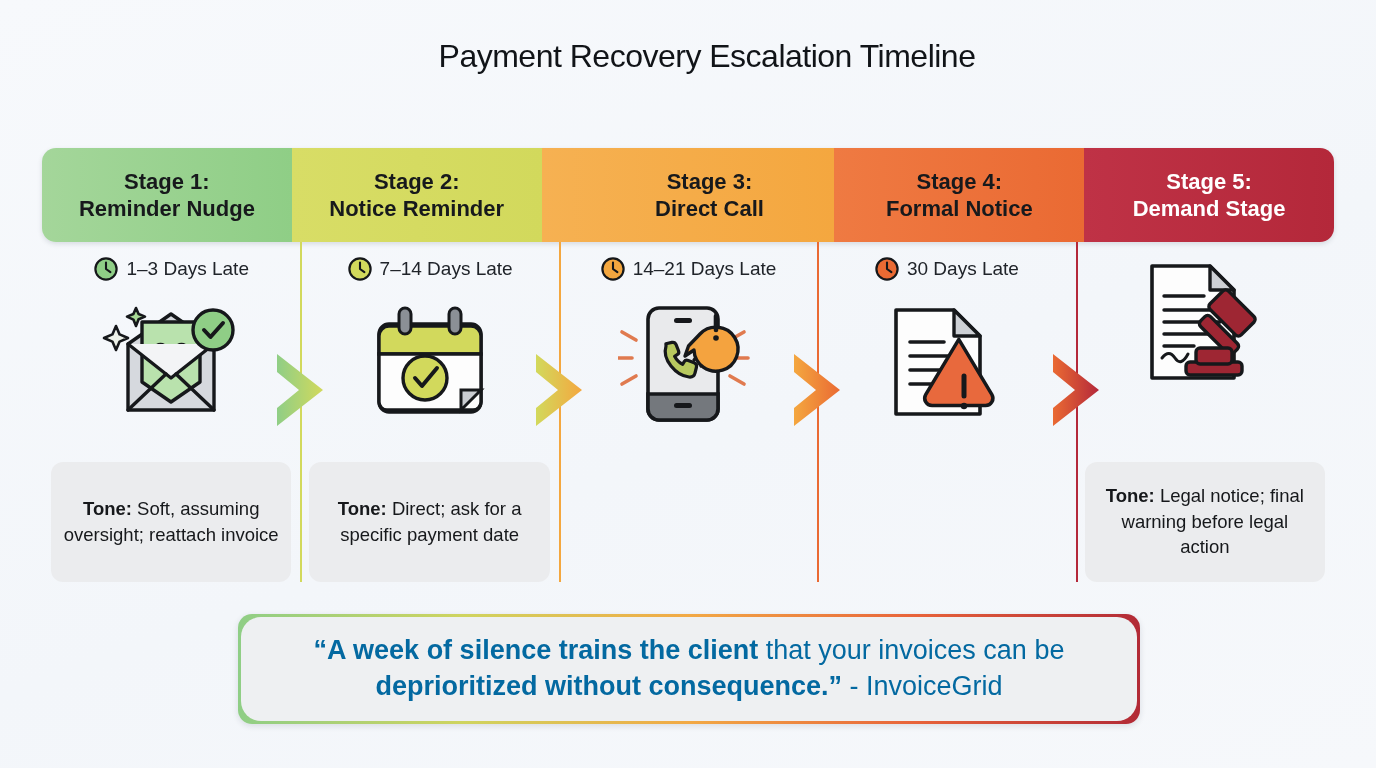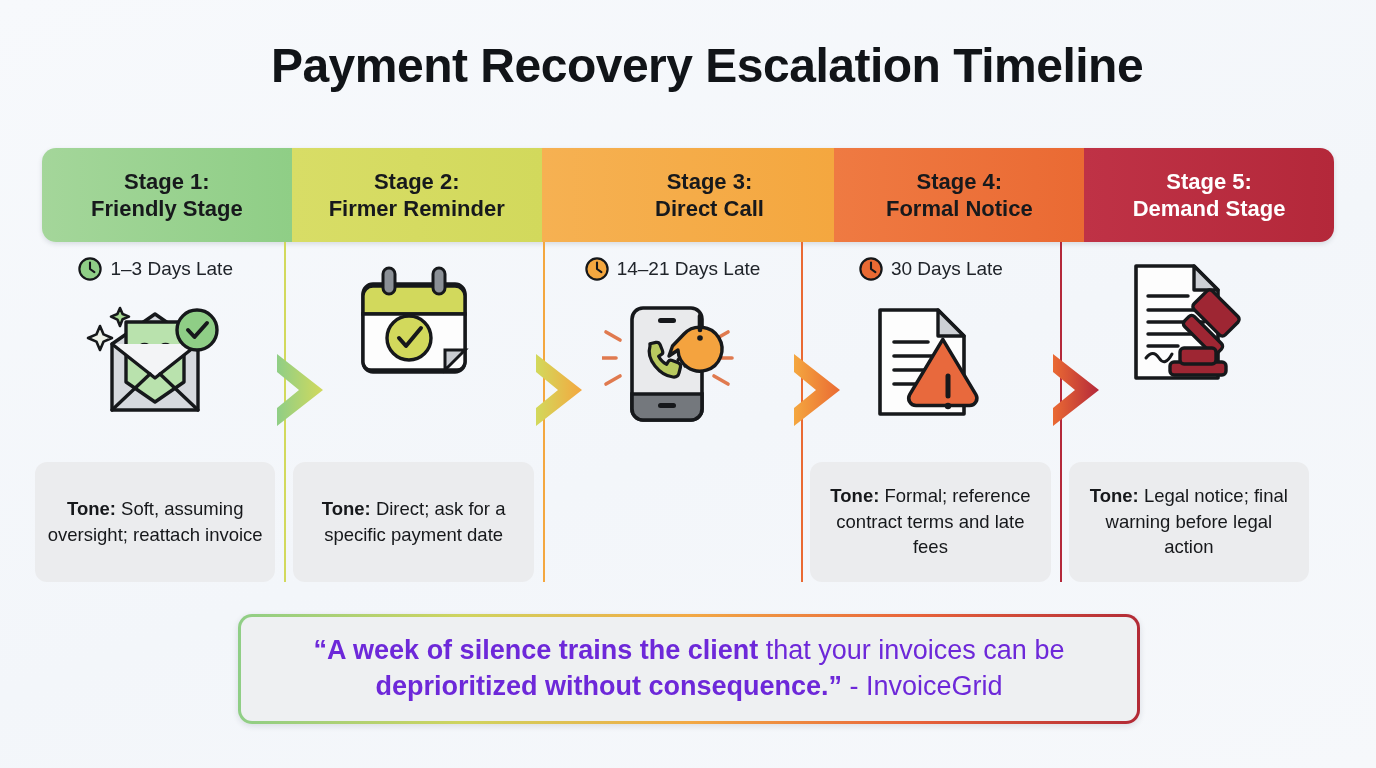--- a/index.html
+++ b/index.html
@@ -12,21 +12,21 @@
   #root {
     position: relative;
     width: 1376px; height: 768px;
     background: linear-gradient(160deg,#f7f9fc 0%, #f3f6fa 55%, #f6f8fb 100%);
   }
 
   
   #title {
     position: absolute; top: 38px; left: 0; width: 1376px;
     text-align: center;
-    font-size: 48px; font-weight: 700; color: #111418;
+    font-size: 32px; font-weight: 400; color: #111418;
     letter-spacing: -0.5px;
     white-space: nowrap;
     padding-left: 38px;
   }
 
   
   #header-band {
     position: absolute; left: 42px; top: 148px;
     width: 1292px; height: 94px;
     display: flex;
@@ -39,21 +39,21 @@
     align-items: center; justify-content: center;
     font-size: 22px; font-weight: 700; line-height: 1.23;
     text-align: left;
     color: #17191c;
   }
   .hdr.light { color: #ffffff; }
   .hdr-l1, .hdr-l2 { display: block; }
 
   
   #columns {
-    position: absolute; left: 26px; top: 242px;
+    position: absolute; left: 42px; top: 242px;
     width: 1292px; height: 340px;
     display: flex;
   }
   .col {
     flex: 1 1 0;
     position: relative;
     display: flex; flex-direction: column; align-items: center;
   }
   .col .divider {
     position: absolute; left: 0; top: 0; width: 2px; height: 340px;
@@ -98,43 +98,43 @@
     position: absolute; left: 238px; top: 614px;
     width: 902px; height: 110px;
     border-radius: 14px;
     padding: 3px;
     background: linear-gradient(90deg,#8fce86 0%, #cfd45f 25%, #f2a945 50%, #e8633a 75%, #b22a36 100%);
     box-shadow: 0 2px 6px rgba(25,35,55,0.12);
   }
   #quote-inner {
     width: 100%; height: 100%;
     background: #eef0f2;
-    border-radius: 11px;
+    border-radius: 20px;
     display: flex; align-items: center; justify-content: center;
     text-align: center;
-    font-size: 27px; line-height: 1.32; color: #6d28d9;
+    font-size: 27px; line-height: 1.32; color: #0369a1;
     padding: 0 20px;
   }
   #quote-inner b { font-weight: 700; }
 </style>
 </head>
 <body>
 
 <div id="root">
 
   <div id="title">Payment Recovery Escalation Timeline</div>
 
   <div id="header-band">
       <div class="hdr" style="background: linear-gradient(90deg, rgb(164, 214, 154) 0%, rgb(143, 206, 134) 100%); color: rgb(23, 25, 28);">
         <span class="hdr-l1">Stage 1:</span>
-        <span class="hdr-l2">Friendly Stage</span>
+        <span class="hdr-l2">Reminder Nudge</span>
       </div>
       <div class="hdr" style="background: linear-gradient(90deg, rgb(216, 221, 102) 0%, rgb(210, 217, 92) 100%); color: rgb(23, 25, 28);">
         <span class="hdr-l1">Stage 2:</span>
-        <span class="hdr-l2">Firmer Reminder</span>
+        <span class="hdr-l2">Notice Reminder</span>
       </div>
       <div class="hdr" style="background: linear-gradient(90deg, rgb(246, 177, 82) 0%, rgb(244, 167, 63) 100%); color: rgb(23, 25, 28); padding-left: 43px;">
         <span class="hdr-l1">Stage 3:</span>
         <span class="hdr-l2">Direct Call</span>
       </div>
       <div class="hdr" style="background: linear-gradient(90deg, rgb(239, 122, 66) 0%, rgb(234, 106, 51) 100%); color: rgb(23, 25, 28);">
         <span class="hdr-l1">Stage 4:</span>
         <span class="hdr-l2">Formal Notice</span>
       </div>
       <div class="hdr light" style="background: linear-gradient(90deg, rgb(191, 50, 70) 0%, rgb(180, 40, 58) 100%); color: rgb(255, 255, 255);">
@@ -171,20 +171,27 @@
             <circle cx="115" cy="32" r="20" fill="#8fce86" stroke="#16181b" stroke-width="3.4"></circle>
             <path d="M106 32 l6.5 7 L125 25" fill="none" stroke="#16181b" stroke-width="4" stroke-linecap="round" stroke-linejoin="round"></path>
           </svg>
         </div>
         <div class="tone">
           <div><b>Tone:</b><span> Soft, assuming oversight; reattach invoice</span></div>
         </div>
       </div>
       <div class="col">
         <div class="divider" style="background: linear-gradient(rgb(210, 217, 92) 0%, rgb(210, 217, 92) 100%);"></div>
+        <div class="timing">
+          <svg class="clock" width="26" height="26" viewBox="0 0 26 26">
+            <circle cx="13" cy="13" r="10.6" fill="#d2d95c" stroke="#15171a" stroke-width="2.2"></circle>
+            <path d="M13 6.6 L13 13 L17.4 16.2" fill="none" stroke="#15171a" stroke-width="2.1" stroke-linecap="round" stroke-linejoin="round"></path>
+          </svg>
+          <span>7–14 Days Late</span>
+        </div>
         <div class="icon-wrap">
           <svg width="130" height="124" viewBox="0 0 130 124">
             <rect x="14" y="24" width="102" height="88" rx="10" fill="#c9ccd1" stroke="#16181b" stroke-width="3.4"></rect>
             <path d="M14 36 a10 10 0 0 1 10-10 h82 a10 10 0 0 1 10 10 v18 H14 Z" fill="#d2d95c" stroke="#16181b" stroke-width="3.4"></path>
             <path d="M14 54 h102 v48 a8 8 0 0 1 -8 8 H22 a8 8 0 0 1 -8 -8 Z" fill="#fdfdfd" stroke="#16181b" stroke-width="3.4"></path>
             <rect x="34" y="8" width="12" height="26" rx="6" fill="#8b9096" stroke="#16181b" stroke-width="3"></rect>
             <rect x="84" y="8" width="12" height="26" rx="6" fill="#8b9096" stroke="#16181b" stroke-width="3"></rect>
             <path d="M116 90 L96 110 L96 90 Z" fill="#c9ccd1" stroke="#16181b" stroke-width="3"></path>
             <circle cx="60" cy="78" r="22" fill="#d2d95c" stroke="#16181b" stroke-width="3.4"></circle>
             <path d="M50 78 l7 8 L72 68" fill="none" stroke="#16181b" stroke-width="4" stroke-linecap="round" stroke-linejoin="round"></path>
@@ -242,23 +249,20 @@
             <g stroke="#16181b" stroke-width="3.6" stroke-linecap="round">
               <path d="M30 44 h34"></path>
               <path d="M30 58 h56"></path>
               <path d="M30 72 h56"></path>
               <path d="M30 86 h40"></path>
             </g>
             <path d="M90 58 L126 118 a8 8 0 0 1 -7 12 H61 a8 8 0 0 1 -7 -12 Z" transform="translate(-4 -12) scale(0.92)" fill="#e8693d" stroke="#16181b" stroke-width="3.8" stroke-linejoin="round"></path>
             <path d="M84 78 L84 98" stroke="#16181b" stroke-width="5" stroke-linecap="round"></path>
             <circle cx="84" cy="108" r="3.2" fill="#16181b"></circle>
           </svg>
-        </div>
-        <div class="tone">
-          <div><b>Tone:</b><span> Formal; reference contract terms and late fees</span></div>
         </div>
       </div>
       <div class="col">
         <div class="divider" style="background: linear-gradient(rgb(180, 40, 58) 0%, rgb(180, 40, 58) 100%);"></div>
         <div class="icon-wrap">
           <svg width="134" height="128" viewBox="0 0 134 128">
             <path d="M14 8 h58 l24 24 v88 H14 Z" fill="#fdfdfd" stroke="#16181b" stroke-width="3.6" stroke-linejoin="round"></path>
             <path d="M72 8 v24 h24 Z" fill="#cdd0d5" stroke="#16181b" stroke-width="3.4" stroke-linejoin="round"></path>
             <g stroke="#16181b" stroke-width="3.4" stroke-linecap="round">
               <path d="M26 38 h40"></path>

